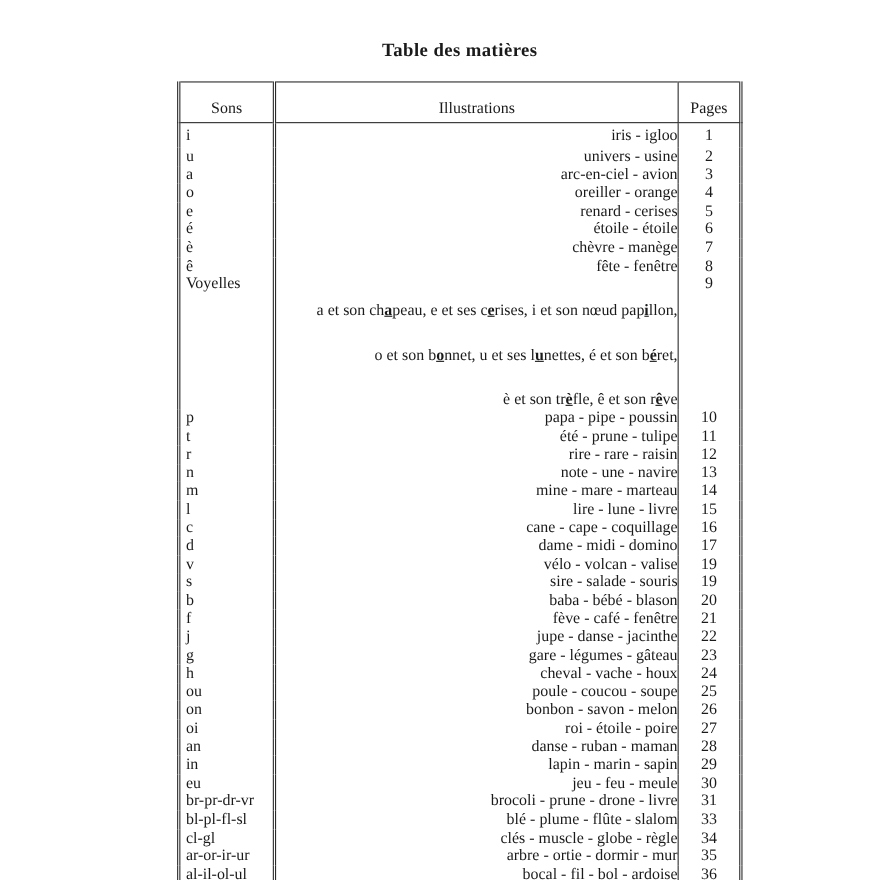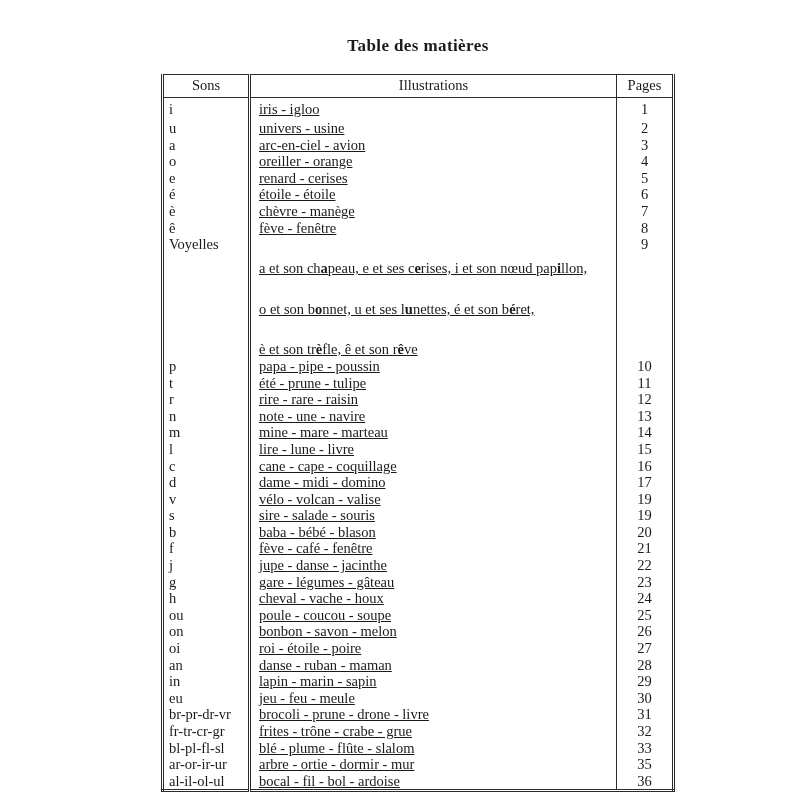--- a/index.html
+++ b/index.html
@@ -50,21 +50,21 @@
   }
 
   .toc-table col.c-sons   { width: 87px; }
   .toc-table col.c-illus  { width: 367px; }
   .toc-table col.c-pages  { width: 57px; }
 
   .toc-table thead th {
     font-size: 14.5px;
     font-weight: normal;
     text-align: center;
-    padding: 2px 0 3px 0;
+    padding: 16px 0 3px 0;
     border-bottom: 1.5px solid #2b2b2b;
     background: #ffffff;
   }
 
   .toc-table th.col-sons,
   .toc-table td.col-sons {
     border-right: 3px double #2b2b2b;
   }
   .toc-table th.col-illus,
   .toc-table td.col-illus {
@@ -79,22 +79,21 @@
     height: 16.6px;
   }
 
   .toc-table tbody td.col-sons {
     padding-left: 5px;
     text-align: left;
     white-space: nowrap;
   }
   .toc-table tbody td.col-illus {
     padding-left: 8px;
-    text-align: left;
-    text-decoration: underline;
+    text-align: right;
   }
   .toc-table tbody td.col-pages {
     text-align: center;
   }
 
   tbody tr.first-row td { padding-top: 3px; }
   tbody tr.first-row td.col-sons,
   tbody tr.first-row td.col-illus,
   tbody tr.first-row td.col-pages { height: 19px; }
 
@@ -158,21 +157,21 @@
           <td class="col-illus">étoile - étoile</td>
           <td class="col-pages">6</td>
         </tr>
         <tr>
           <td class="col-sons">è</td>
           <td class="col-illus">chèvre - manège</td>
           <td class="col-pages">7</td>
         </tr>
         <tr>
           <td class="col-sons">ê</td>
-          <td class="col-illus">fève - fenêtre</td>
+          <td class="col-illus">fête - fenêtre</td>
           <td class="col-pages">8</td>
         </tr>
         <tr>
           <td class="col-sons">Voyelles</td>
           <td class="col-illus">
             <span class="illus-line"><span>a et son ch</span><span class="emph">a</span><span>peau, e et ses c</span><span class="emph">e</span><span>rises, i et son nœud pap</span><span class="emph">i</span><span>llon,</span></span>
             <span class="illus-line"><span>o et son b</span><span class="emph">o</span><span>nnet, u et ses l</span><span class="emph">u</span><span>nettes, é et son b</span><span class="emph">é</span><span>ret,</span></span>
             <span class="illus-line"><span>è et son tr</span><span class="emph">è</span><span>fle, ê et son r</span><span class="emph">ê</span><span>ve</span></span>
           </td>
           <td class="col-pages">9</td>
@@ -281,30 +280,30 @@
           <td class="col-sons">eu</td>
           <td class="col-illus">jeu - feu - meule</td>
           <td class="col-pages">30</td>
         </tr>
         <tr>
           <td class="col-sons">br-pr-dr-vr</td>
           <td class="col-illus">brocoli - prune - drone - livre</td>
           <td class="col-pages">31</td>
         </tr>
         <tr>
-          <td class="col-sons">fr-tr-cr-gr</td>
-          <td class="col-illus">frites - trône - crabe - grue</td>
-          <td class="col-pages">32</td>
-        </tr>
-        <tr>
           <td class="col-sons">bl-pl-fl-sl</td>
           <td class="col-illus">blé - plume - flûte - slalom</td>
           <td class="col-pages">33</td>
         </tr>
         <tr>
+          <td class="col-sons">cl-gl</td>
+          <td class="col-illus">clés - muscle - globe - règle</td>
+          <td class="col-pages">34</td>
+        </tr>
+        <tr>
           <td class="col-sons">ar-or-ir-ur</td>
           <td class="col-illus">arbre - ortie - dormir - mur</td>
           <td class="col-pages">35</td>
         </tr>
         <tr>
           <td class="col-sons">al-il-ol-ul</td>
           <td class="col-illus">bocal - fil - bol - ardoise</td>
           <td class="col-pages">36</td>
         </tr>
       </tbody>

